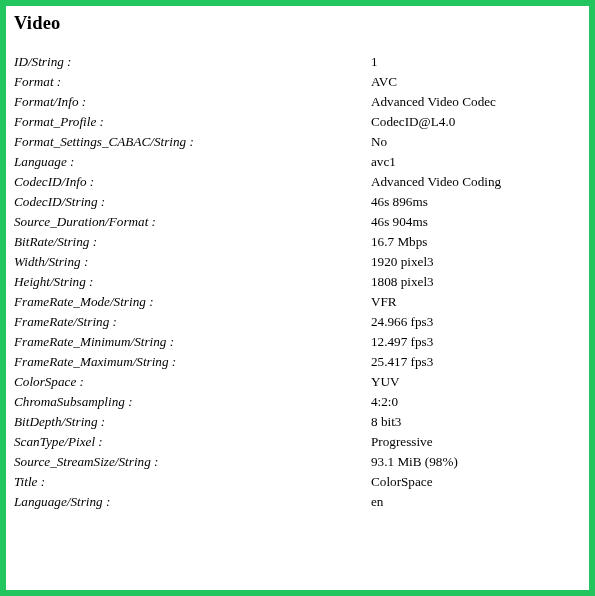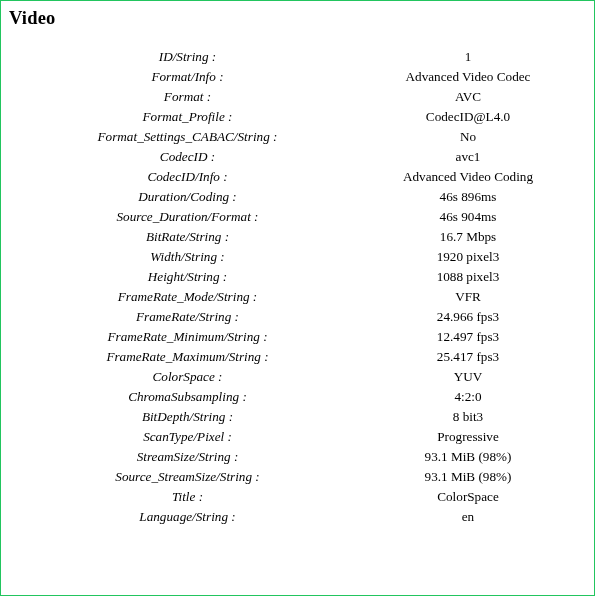--- a/index.html
+++ b/index.html
@@ -12,21 +12,21 @@
     width: 595px;
     height: 596px;
     overflow: hidden;
     font-family: "Liberation Serif", "DejaVu Serif", serif;
   }
   .page {
     box-sizing: border-box;
     width: 595px;
     height: 596px;
     background: #ffffff;
-    border: 1px solid #22c55e;
+    border: 6px solid #22c55e;
     padding: 6px 24px 0 6px;
     position: relative;
   }
   .page-title {
     font-family: "Liberation Serif", "DejaVu Serif", serif;
     font-weight: bold;
     font-size: 18.5px;
     line-height: 22px;
     color: #000000;
     margin: 0 0 0 2px;
@@ -46,21 +46,20 @@
   }
   .prop-table td {
     padding: 0;
     margin: 6px;
     vertical-align: baseline;
     font-size: 13.2px;
     line-height: 20px;
     color: #000000;
     white-space: nowrap;
     overflow: hidden;
-    text-align: center;
   }
   td.label-cell {
     width: 357px;
     font-style: italic;
     padding-left: 2px;
   }
   td.value-cell {
     width: auto;
     font-style: normal;
   }
@@ -74,62 +73,62 @@
 
   <div class="spacer"></div>
 
   <table class="prop-table">
     <tbody>
         <tr>
           <td class="label-cell">ID/String :</td>
           <td class="value-cell">1</td>
         </tr>
         <tr>
+          <td class="label-cell">Format :</td>
+          <td class="value-cell">AVC</td>
+        </tr>
+        <tr>
           <td class="label-cell">Format/Info :</td>
           <td class="value-cell">Advanced Video Codec</td>
-        </tr>
-        <tr>
-          <td class="label-cell">Format :</td>
-          <td class="value-cell">AVC</td>
         </tr>
         <tr>
           <td class="label-cell">Format_Profile :</td>
           <td class="value-cell">CodecID@L4.0</td>
         </tr>
         <tr>
           <td class="label-cell">Format_Settings_CABAC/String :</td>
           <td class="value-cell">No</td>
         </tr>
         <tr>
-          <td class="label-cell">CodecID :</td>
+          <td class="label-cell">Language :</td>
           <td class="value-cell">avc1</td>
         </tr>
         <tr>
           <td class="label-cell">CodecID/Info :</td>
           <td class="value-cell">Advanced Video Coding</td>
         </tr>
         <tr>
-          <td class="label-cell">Duration/Coding :</td>
+          <td class="label-cell">CodecID/String :</td>
           <td class="value-cell">46s 896ms</td>
         </tr>
         <tr>
           <td class="label-cell">Source_Duration/Format :</td>
           <td class="value-cell">46s 904ms</td>
         </tr>
         <tr>
           <td class="label-cell">BitRate/String :</td>
           <td class="value-cell">16.7 Mbps</td>
         </tr>
         <tr>
           <td class="label-cell">Width/String :</td>
           <td class="value-cell">1920 pixel3</td>
         </tr>
         <tr>
           <td class="label-cell">Height/String :</td>
-          <td class="value-cell">1088 pixel3</td>
+          <td class="value-cell">1808 pixel3</td>
         </tr>
         <tr>
           <td class="label-cell">FrameRate_Mode/String :</td>
           <td class="value-cell">VFR</td>
         </tr>
         <tr>
           <td class="label-cell">FrameRate/String :</td>
           <td class="value-cell">24.966 fps3</td>
         </tr>
         <tr>
@@ -150,24 +149,20 @@
         </tr>
         <tr>
           <td class="label-cell">BitDepth/String :</td>
           <td class="value-cell">8 bit3</td>
         </tr>
         <tr>
           <td class="label-cell">ScanType/Pixel :</td>
           <td class="value-cell">Progressive</td>
         </tr>
         <tr>
-          <td class="label-cell">StreamSize/String :</td>
-          <td class="value-cell">93.1 MiB (98%)</td>
-        </tr>
-        <tr>
           <td class="label-cell">Source_StreamSize/String :</td>
           <td class="value-cell">93.1 MiB (98%)</td>
         </tr>
         <tr>
           <td class="label-cell">Title :</td>
           <td class="value-cell">ColorSpace</td>
         </tr>
         <tr>
           <td class="label-cell">Language/String :</td>
           <td class="value-cell">en</td>

